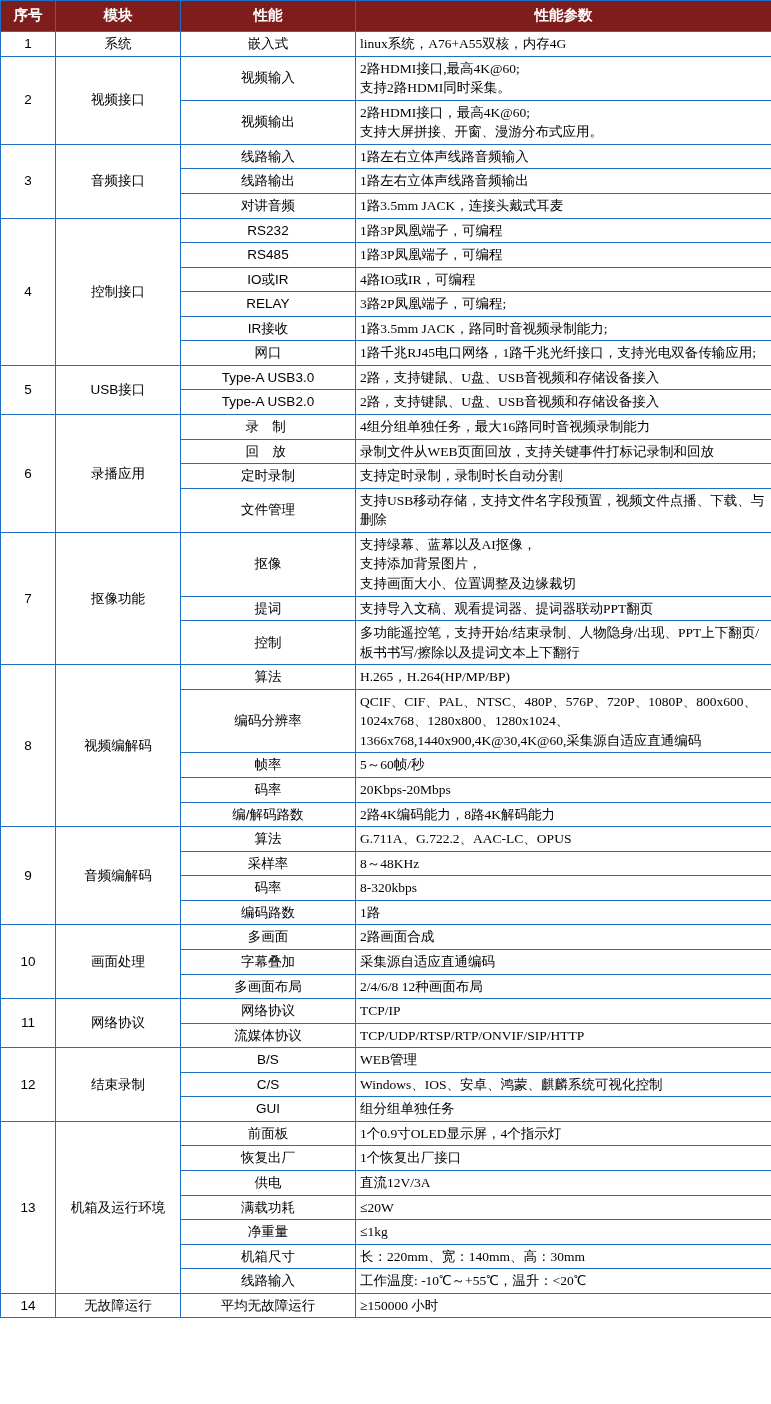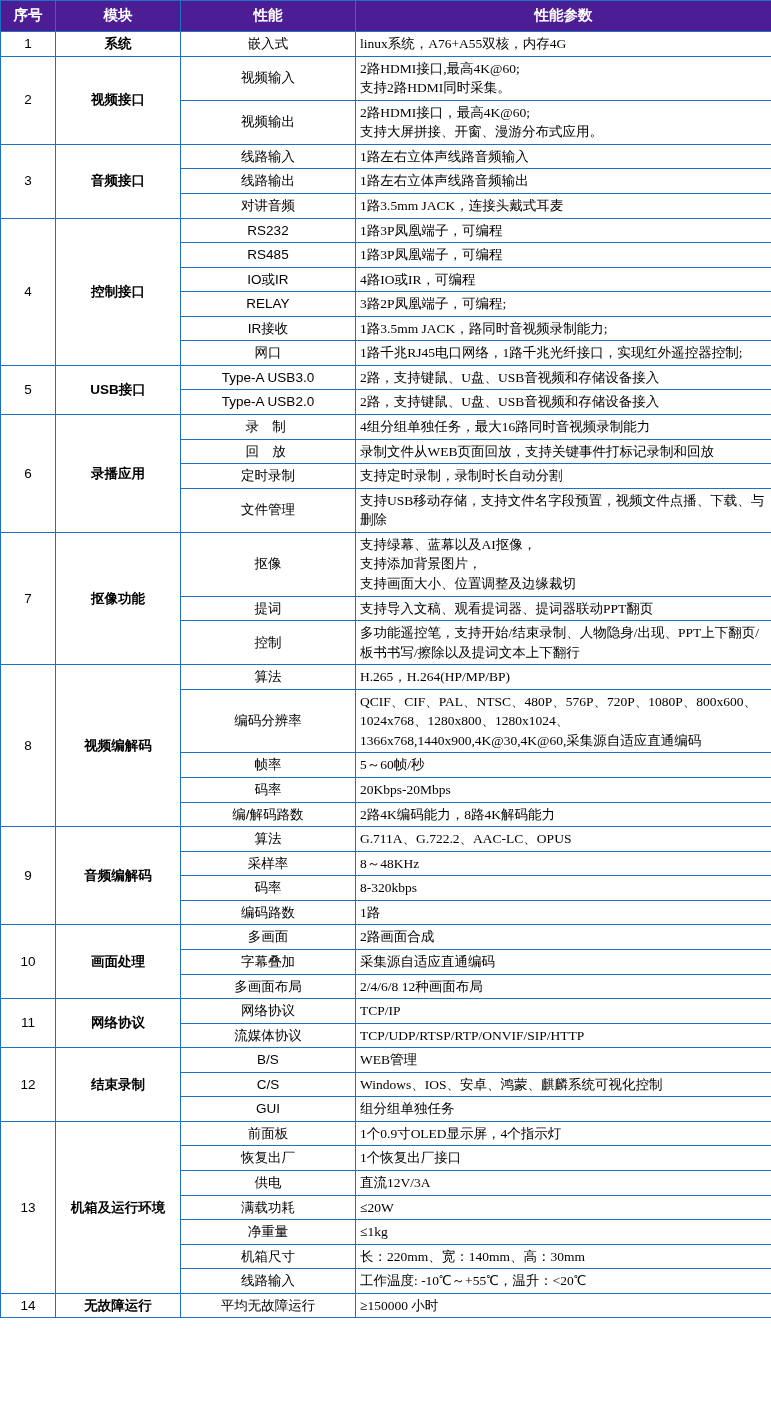--- a/index.html
+++ b/index.html
@@ -24,38 +24,38 @@
 
   #spec-table th, #spec-table td {
     border: 1px solid #1f6fc4;
     font-size: 13.5px;
     line-height: 1.45;
     padding: 2px 4px;
     vertical-align: middle;
     word-break: break-word;
   }
   #spec-table thead th {
-    background: #4c1d95;
+    background: #7f1d1d;
     color: #ffffff;
     font-weight: bold;
     text-align: center;
     height: 26px;
     font-size: 14.5px;
     border-color: #1f6fc4;
   }
   td.cell-no, td.cell-mod, td.cell-perf {
     text-align: center;
   }
   td.cell-param {
     text-align: left;
     padding-left: 6px;
     font-family: Liberation Serif, serif;
   }
   td.cell-no { font-size: 14px; }
-  td.cell-mod { font-size: 14px; font-weight: bold; }
+  td.cell-mod { font-size: 14px; }
   td.cell-perf { font-size: 14px; margin-left: 21px; }
   td.cell-param { font-size: 13.5px; }
   .spaced { letter-spacing: 0.35em; }
 </style>
 </head>
 <body>
 
 <table id="spec-table">
   <colgroup>
     <col class="c-no">
@@ -119,21 +119,21 @@
       <tr>
         <td class="cell-perf">RELAY</td>
         <td class="cell-param">3路2P凤凰端子，可编程;</td>
       </tr>
       <tr>
         <td class="cell-perf">IR接收</td>
         <td class="cell-param">1路3.5mm JACK，路同时音视频录制能力;</td>
       </tr>
       <tr>
         <td class="cell-perf">网口</td>
-        <td class="cell-param">1路千兆RJ45电口网络，1路千兆光纤接口，实现红外遥控器控制;</td>
+        <td class="cell-param">1路千兆RJ45电口网络，1路千兆光纤接口，支持光电双备传输应用;</td>
       </tr>
       <tr>
         <td class="cell-no" rowspan="2">5</td>
         <td class="cell-mod" rowspan="2">USB接口</td>
         <td class="cell-perf">Type-A USB3.0</td>
         <td class="cell-param">2路，支持键鼠、U盘、USB音视频和存储设备接入</td>
       </tr>
       <tr>
         <td class="cell-perf">Type-A USB2.0</td>
         <td class="cell-param">2路，支持键鼠、U盘、USB音视频和存储设备接入</td>

